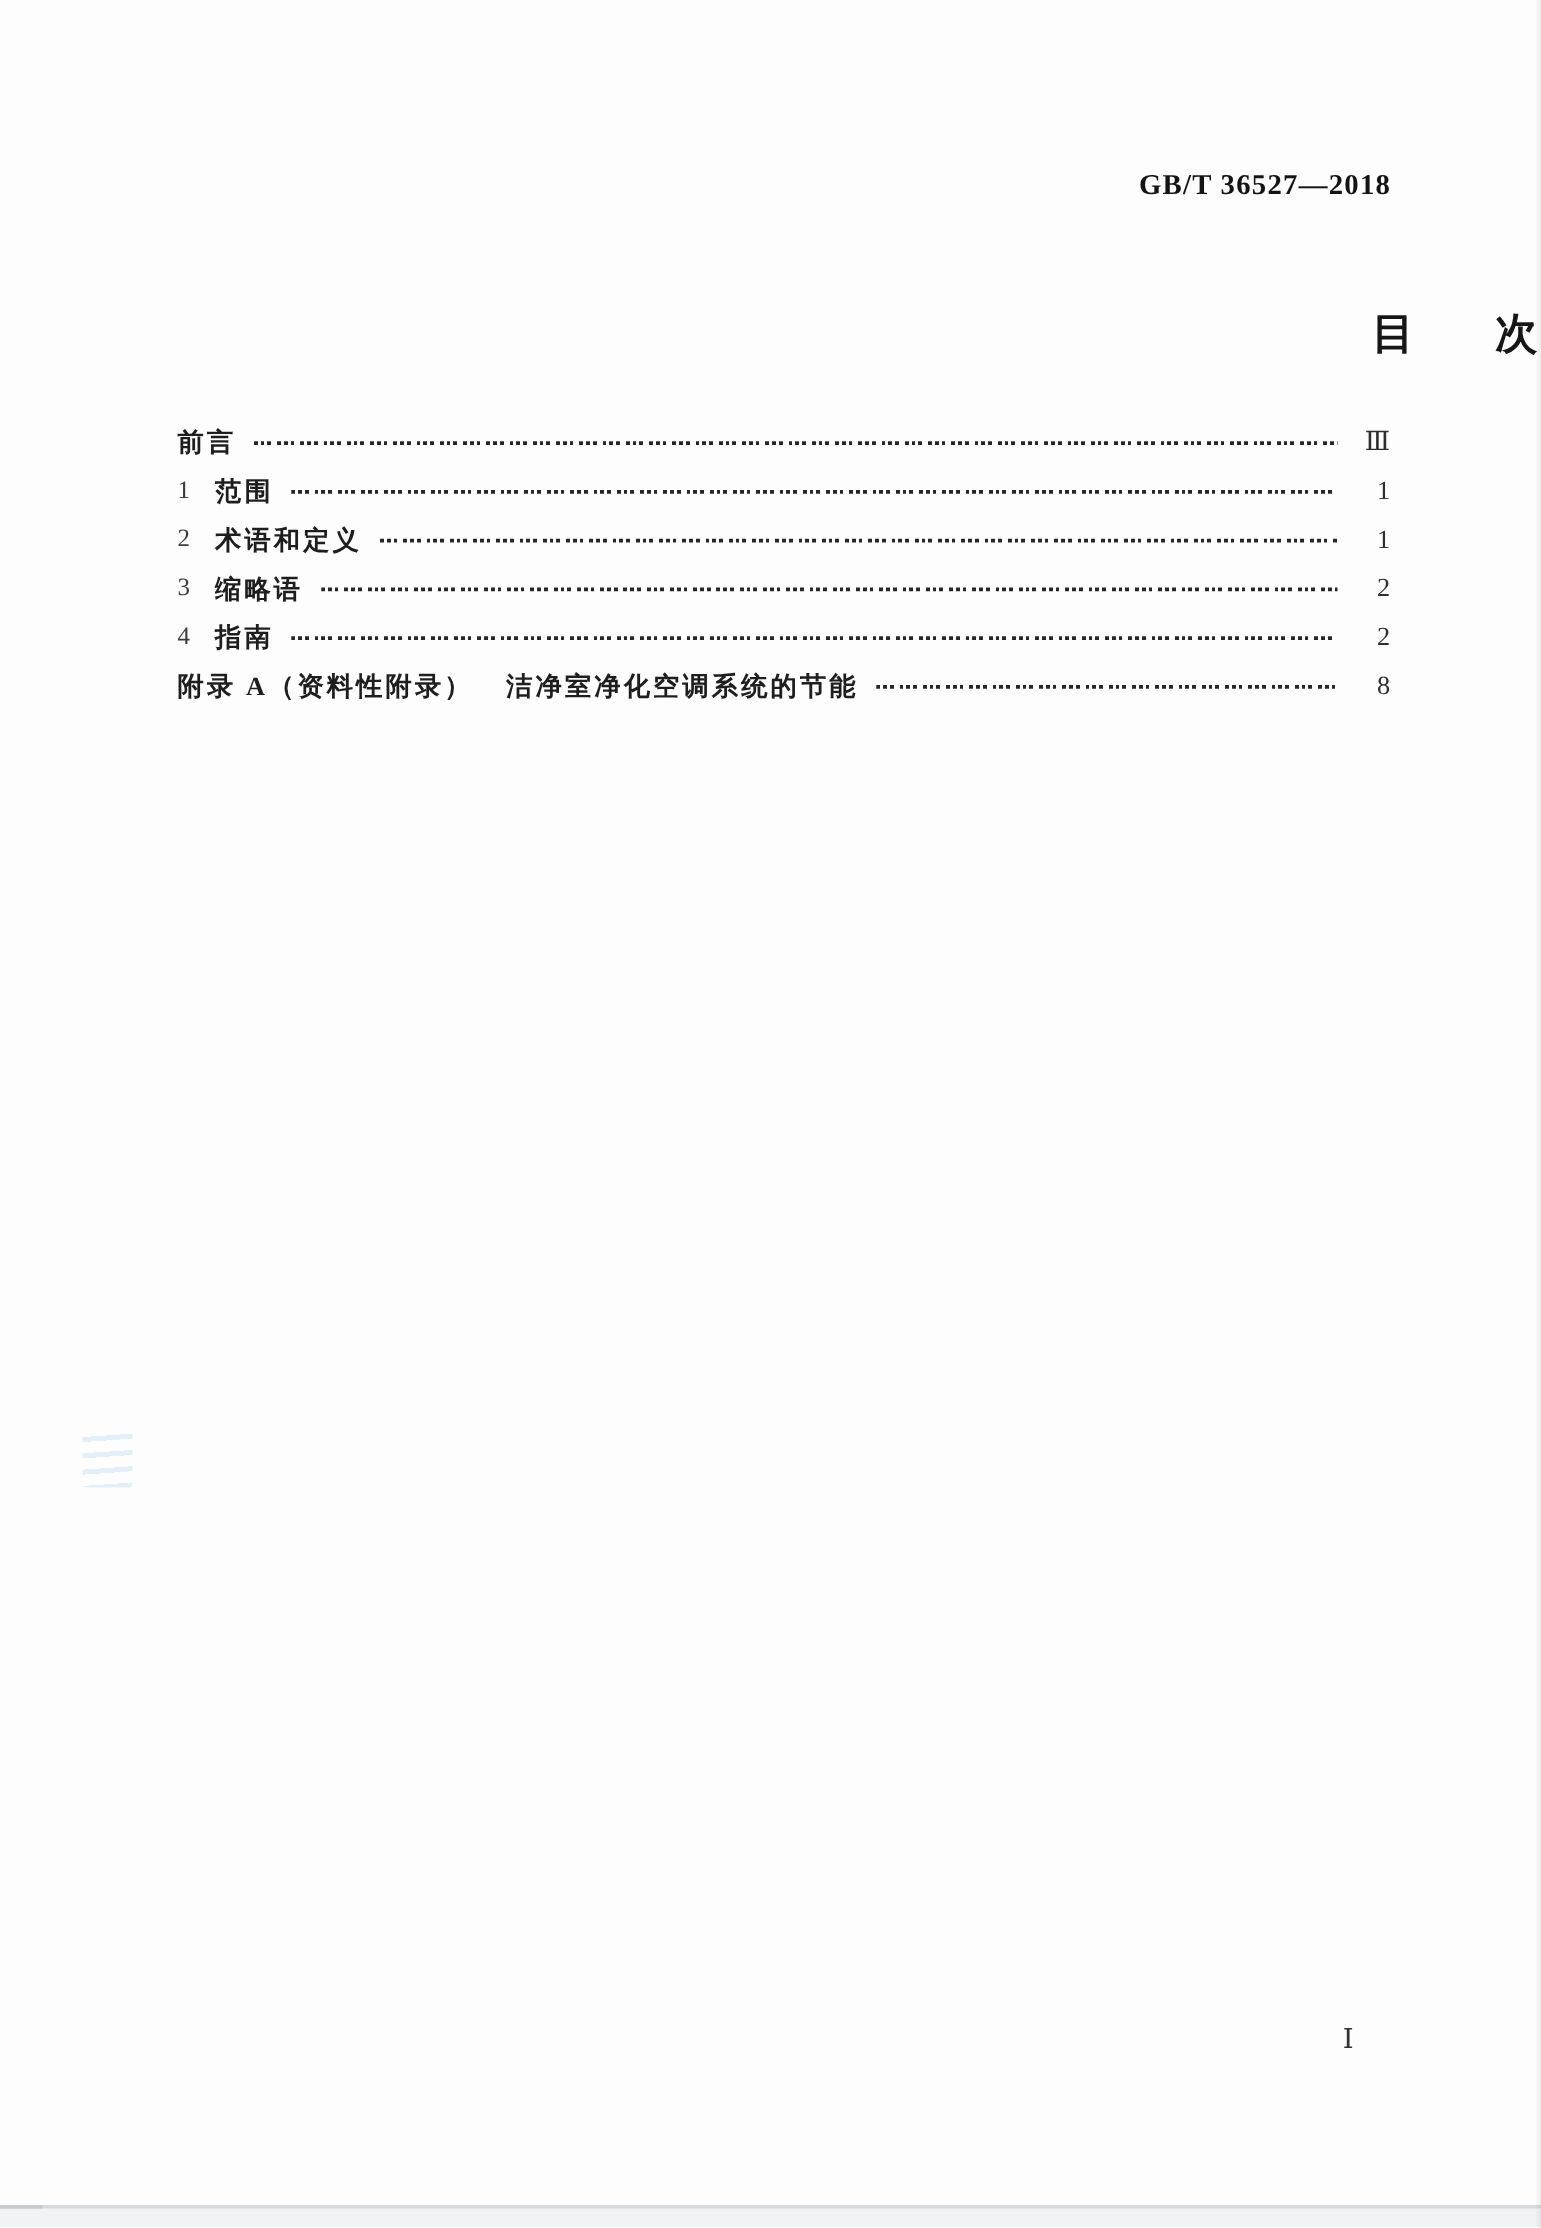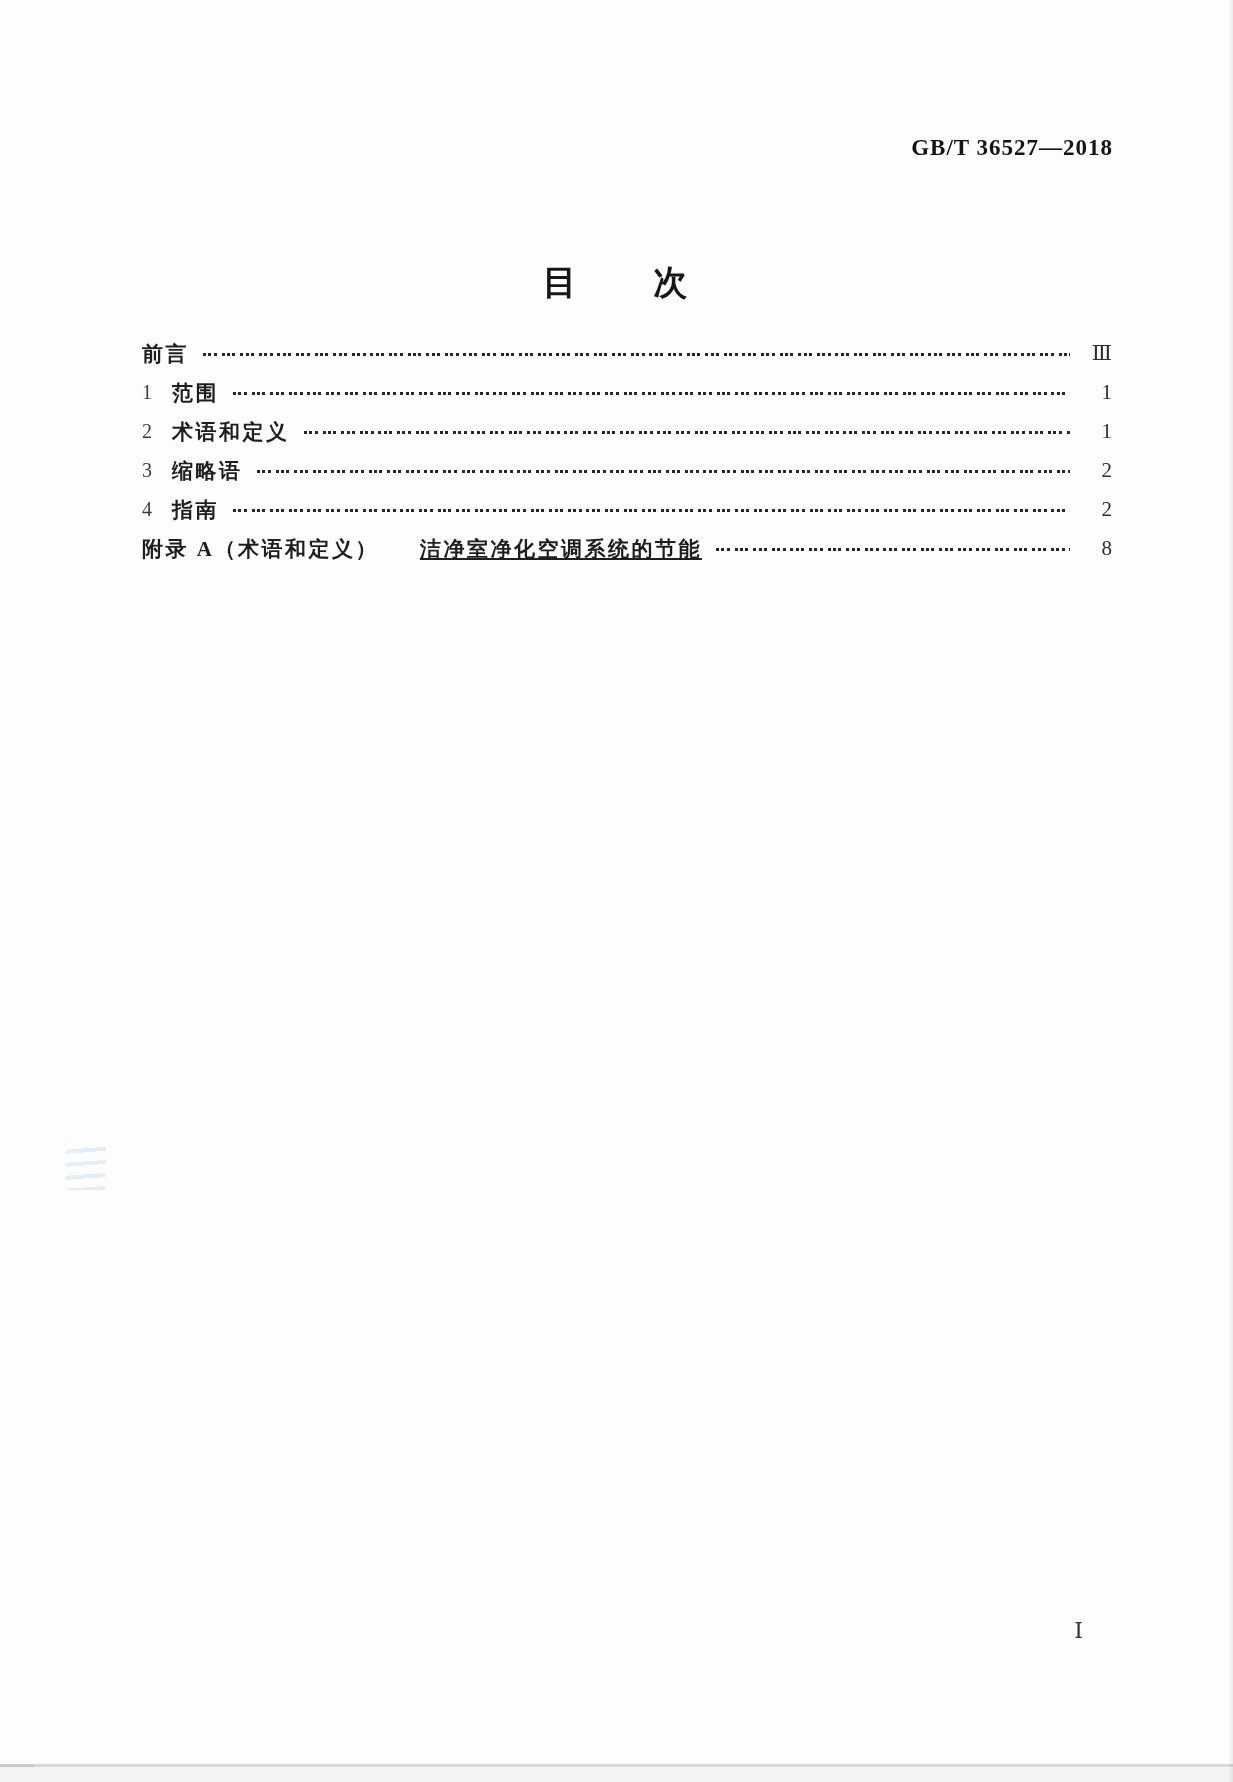--- a/index.html
+++ b/index.html
@@ -29,28 +29,28 @@
     white-space: nowrap;
     margin-left: 42px;
   }
 
   
   .doc-title {
     position: absolute;
     top: 244px;
     left: 0;
     right: 0;
-    margin: 16px;
-    text-align: center;
+    margin: 0;
+    text-align: right;
     font-size: 34px;
     font-weight: bold;
     color: #161616;
     letter-spacing: 3px;
     word-spacing: 50px;
-    font-family: Liberation Mono, monospace;
+    font-family: Liberation Serif, serif;
   }
 
   
   .toc {
     position: absolute;
     top: 334px;
     left: 142px;
     width: 970px;
   }
   .toc-row {
@@ -67,22 +67,21 @@
   }
   .toc-label,
   .toc-label2 {
     flex: none;
     font-size: 21px;
     font-weight: 600;
     letter-spacing: 2.5px;
     color: #1e1e1e;
   }
   .toc-label2 {
-    margin-left: 41px;
-    text-decoration: underline;
+    margin-left: 26px;
   }
   .toc-dots {
     flex: 1 1 auto;
     height: 3px;
     margin: 2px 14px 0 14px;
     background-image: repeating-linear-gradient(
       to right,
       #272727 0 3px,  transparent 3px 5.4px,
       #272727 5.4px 8.4px, transparent 8.4px 10.8px,
       #272727 10.8px 13.8px, transparent 13.8px 18.6px
@@ -193,21 +192,21 @@
   </div>
       <div class="toc-row">
     <span class="toc-num">4</span>
     <span class="toc-label">指南</span>
 
     <span class="toc-dots"></span>
     <span class="toc-page">2</span>
   </div>
       <div class="toc-row">
 
-    <span class="toc-label">附录 A（术语和定义）</span>
+    <span class="toc-label">附录 A（资料性附录）</span>
     <span class="toc-label2">洁净室净化空调系统的节能</span>
     <span class="toc-dots"></span>
     <span class="toc-page">8</span>
   </div>
     </div>
 
   <div class="folio">Ⅰ</div>
 
   <div class="artifact-blue"></div>
   <div class="scan-line-bottom"></div>

